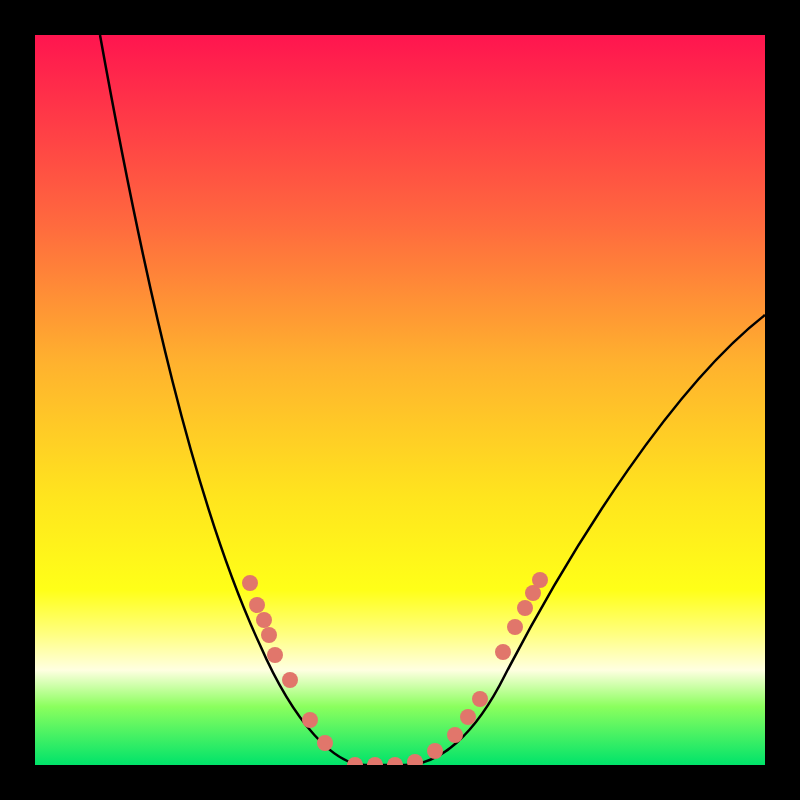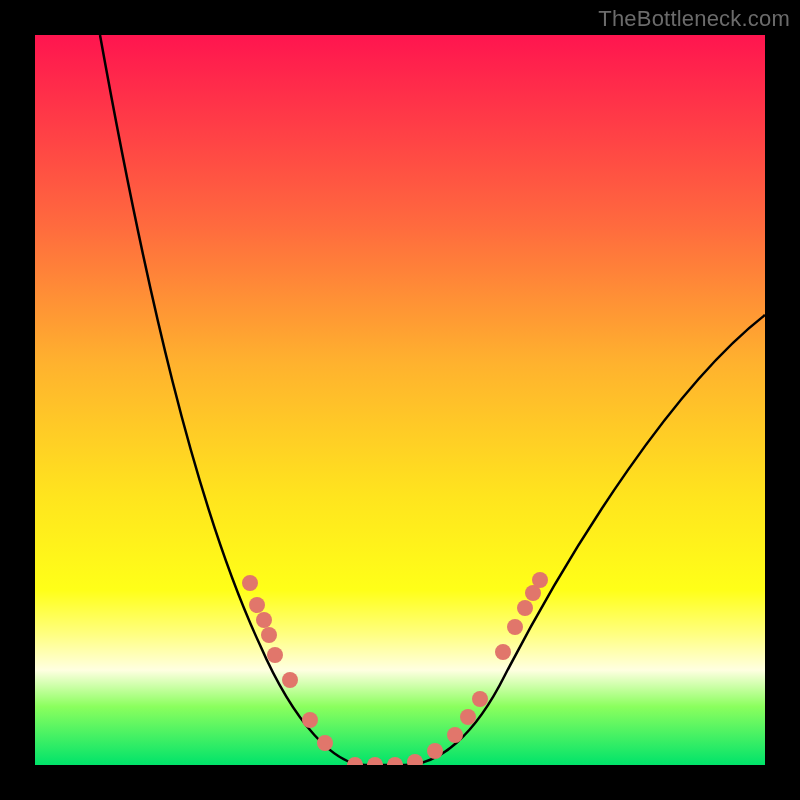--- a/index.html
+++ b/index.html
@@ -53,21 +53,20 @@
     left: 0;
     top: 0;
     width: 730px;
     height: 730px;
   }
 </style>
 </head>
 <body>
 
 <div class="frame">
-  <div class="watermark">TheBottleneck.com</div>
 
   <div class="plot-area">
     <svg class="curve" viewBox="0 0 730 730" preserveAspectRatio="none">
       <path fill="none" stroke="#000" stroke-width="2.5" d="M 65 0 C 110 250, 160 470, 225 610 C 260 690, 300 730, 330 730 L 370 730 C 405 730, 440 700, 470 640 C 540 505, 640 350, 730 280"></path>
       <g id="marker-group">
           <circle cx="215" cy="548" r="8" fill="#e1766b"></circle>
           <circle cx="222" cy="570" r="8" fill="#e1766b"></circle>
           <circle cx="229" cy="585" r="8" fill="#e1766b"></circle>
           <circle cx="234" cy="600" r="8" fill="#e1766b"></circle>
           <circle cx="240" cy="620" r="8" fill="#e1766b"></circle>

